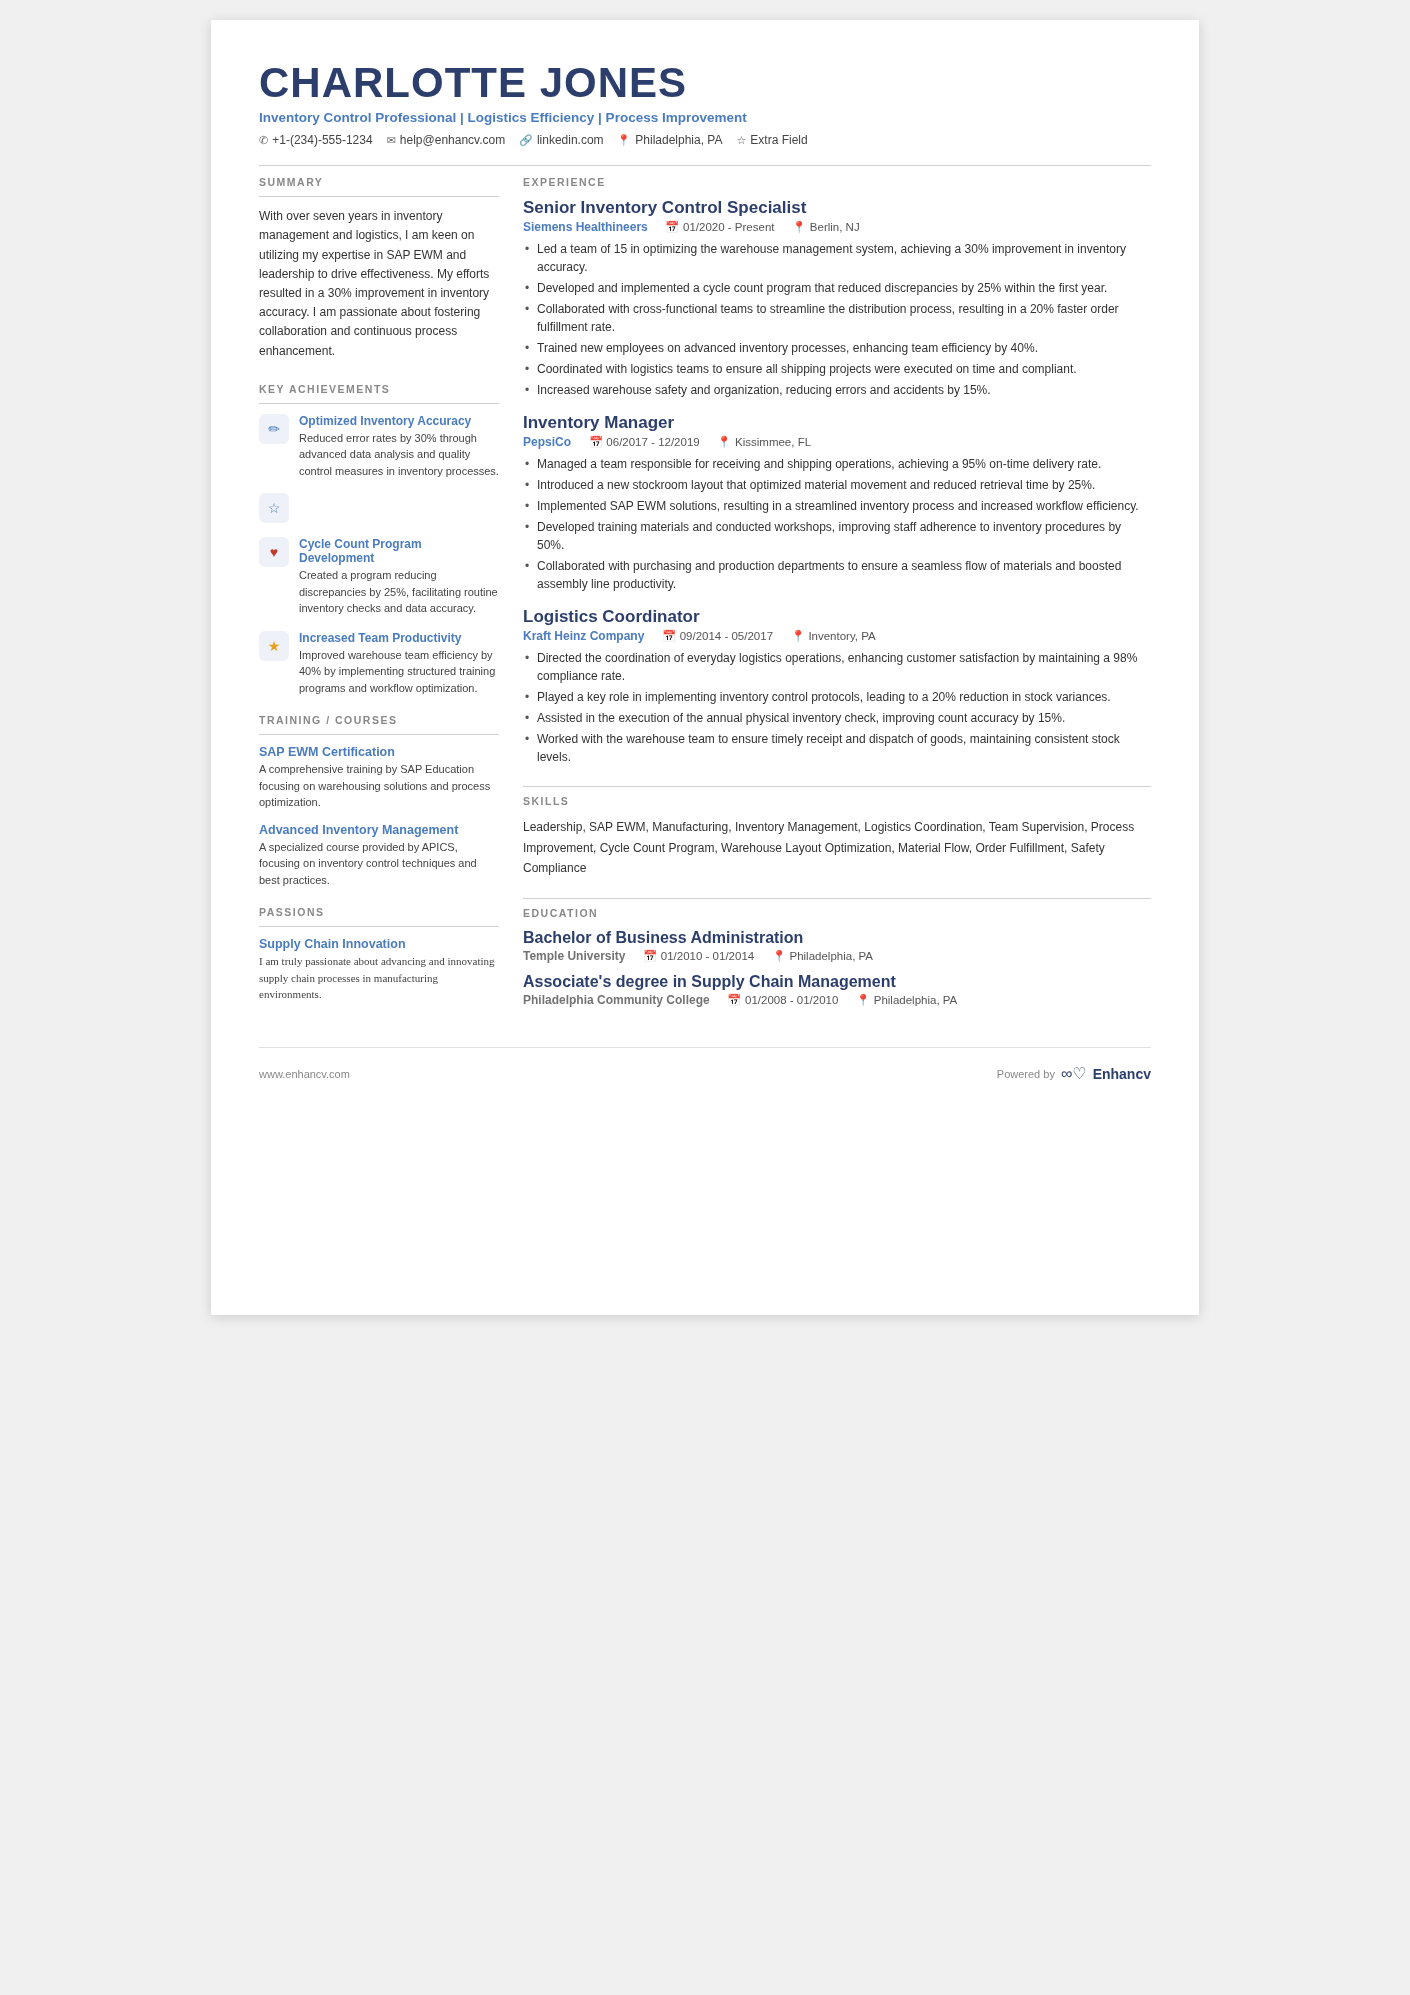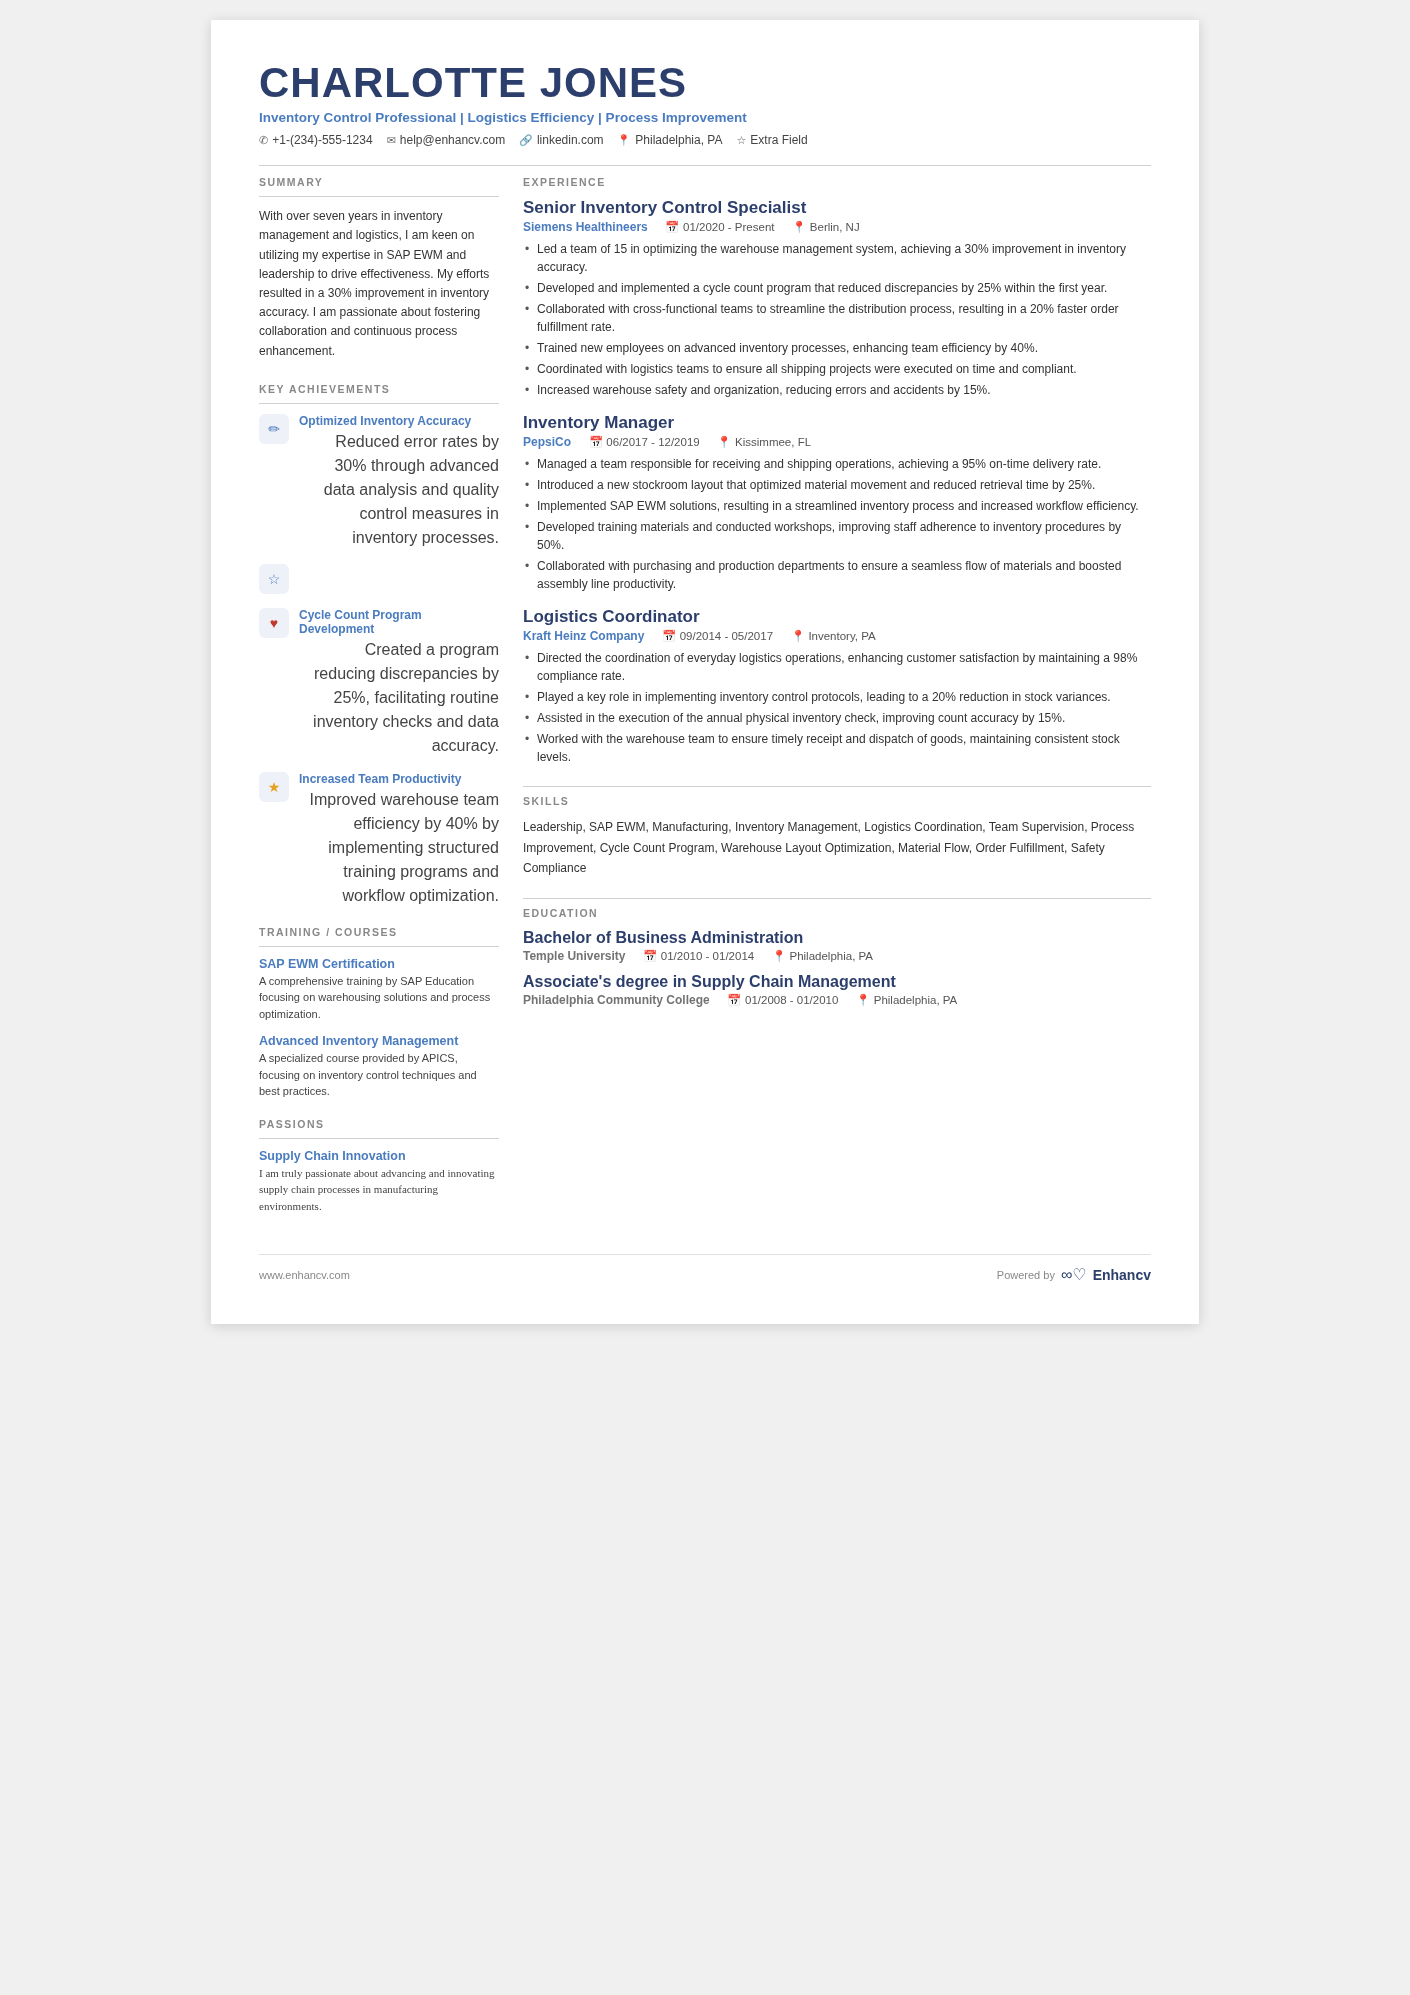--- a/index.html
+++ b/index.html
@@ -106,24 +106,23 @@
       color: #4a7cbf;
     }
     .achievement-content {}
     .achievement-title {
       font-size: 12px;
       font-weight: 700;
       color: #4a7cbf;
       margin-bottom: 2px;
     }
     .achievement-desc {
-      font-size: 16px;
+      font-size: 11px;
       color: #444;
       line-height: 1.5;
-      text-align: right;
     }
     
     .training-item {
       margin-bottom: 12px;
     }
     .training-title {
       font-size: 12.5px;
       font-weight: 700;
       color: #4a7cbf;
       margin-bottom: 2px;
@@ -236,21 +235,21 @@
       display: flex;
       align-items: center;
       gap: 3px;
     }
     
     .page-footer {
       display: flex;
       justify-content: space-between;
       align-items: center;
       margin-top: 30px;
-      padding-top: 10px;
+      padding-top: 16px;
       border-top: 1px solid #e0e0e0;
     }
     .footer-url {
       font-size: 11px;
       color: #888;
     }
     .footer-brand {
       font-size: 11px;
       color: #888;
       display: flex;

